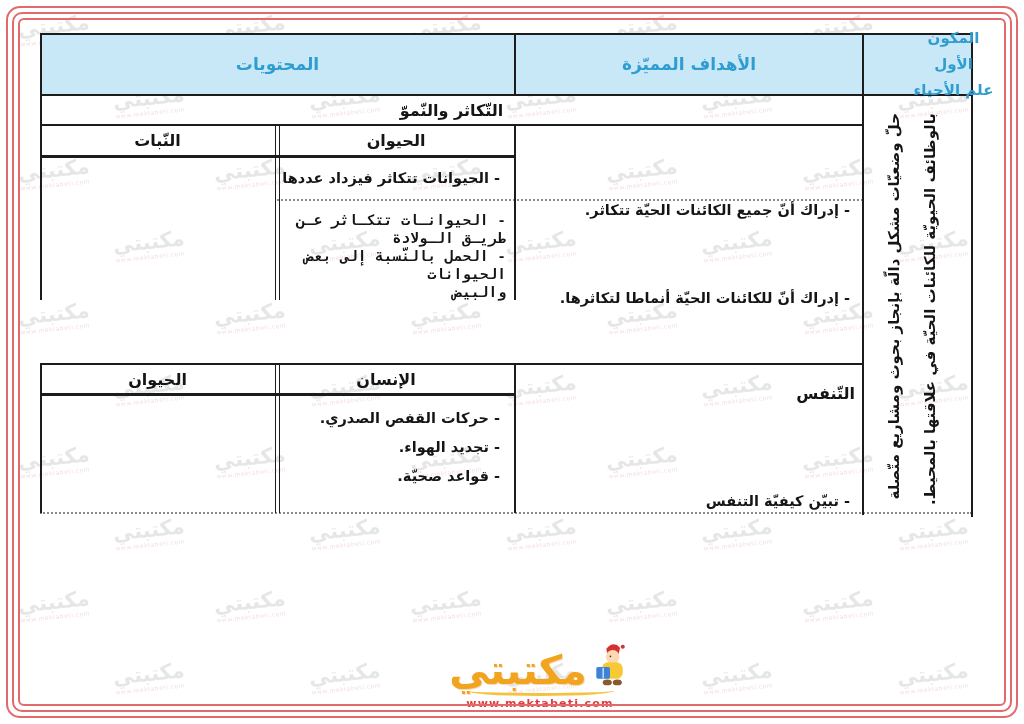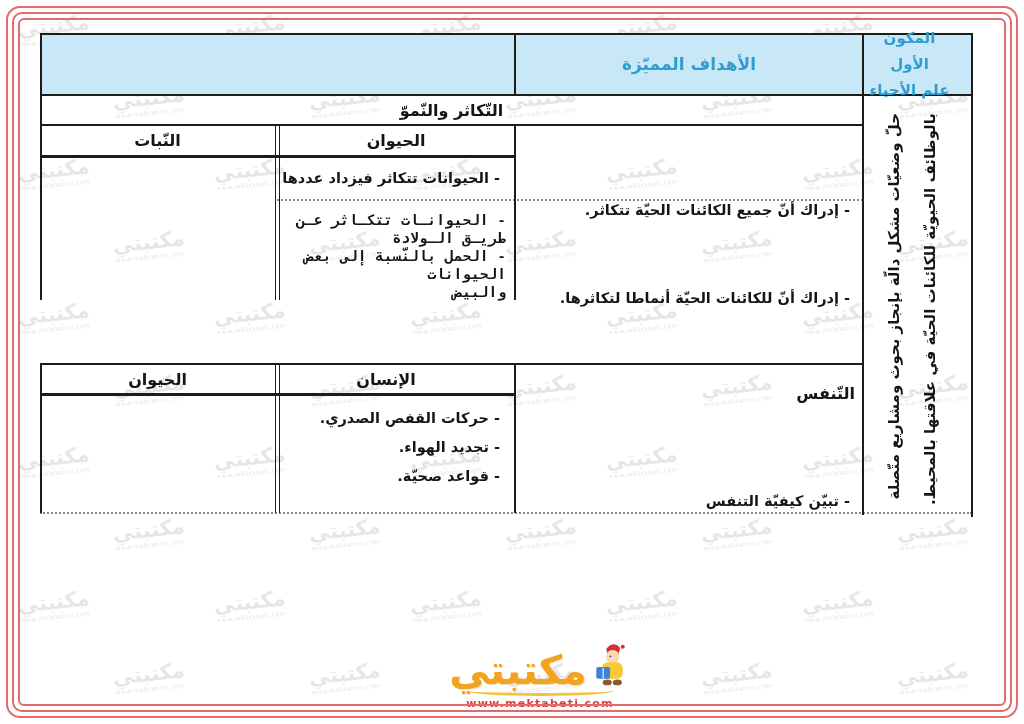--- a/index.html
+++ b/index.html
@@ -278,24 +278,27 @@
   <div class="vline" style="left:40px;top:33px;width:1.5px;height:267px"></div>
   <div class="vline" style="left:40px;top:363px;width:1.5px;height:150px"></div>
   <div class="dbl" style="left:275px;top:124px;height:176px"></div>
   <div class="dbl" style="left:275px;top:363px;height:150px"></div>
   <div class="vline" style="left:514px;top:33px;width:1.5px;height:62px"></div>
   <div class="vline" style="left:514px;top:124px;width:1.5px;height:176px"></div>
   <div class="vline" style="left:514px;top:363px;width:1.5px;height:150px"></div>
   <div class="vline" style="left:862px;top:33px;width:1.5px;height:482px"></div>
   <div class="vline" style="left:971px;top:33px;width:1.5px;height:484px"></div>
 
+  <div class="cell center hdr-text" style="left:41px;top:33px;width:473px;height:62px">
+    <span>المحتويات</span>
+  </div>
   <div class="cell center hdr-text" style="left:516px;top:33px;width:346px;height:62px">
     <span>الأهداف المميّزة</span>
   </div>
-  <div class="cell center hdr-comp" style="left:864px;top:33px;width:91px;height:62px">
+  <div class="cell center hdr-comp" style="left:908px;top:33px;width:91px;height:62px">
     <span>المكون الأول</span>
     <span>علم الأحياء</span>
   </div>
 
   <div class="cell center sec-title" style="left:40px;top:96px;width:823px;height:28px">التّكاثر والنّموّ</div>
 
   <div class="cell center sub-hdr" style="left:279px;top:126px;width:234px;height:29px">الحيوان</div>
   <div class="cell center sub-hdr" style="left:41px;top:126px;width:233px;height:29px">النّبات</div>
 
   <div class="cell body-txt" style="left:280px;top:158px;width:232px;height:40px;padding:12px 12px 0 0;box-sizing:border-box">- الحيوانات تتكاثر فيزداد عددها</div>

